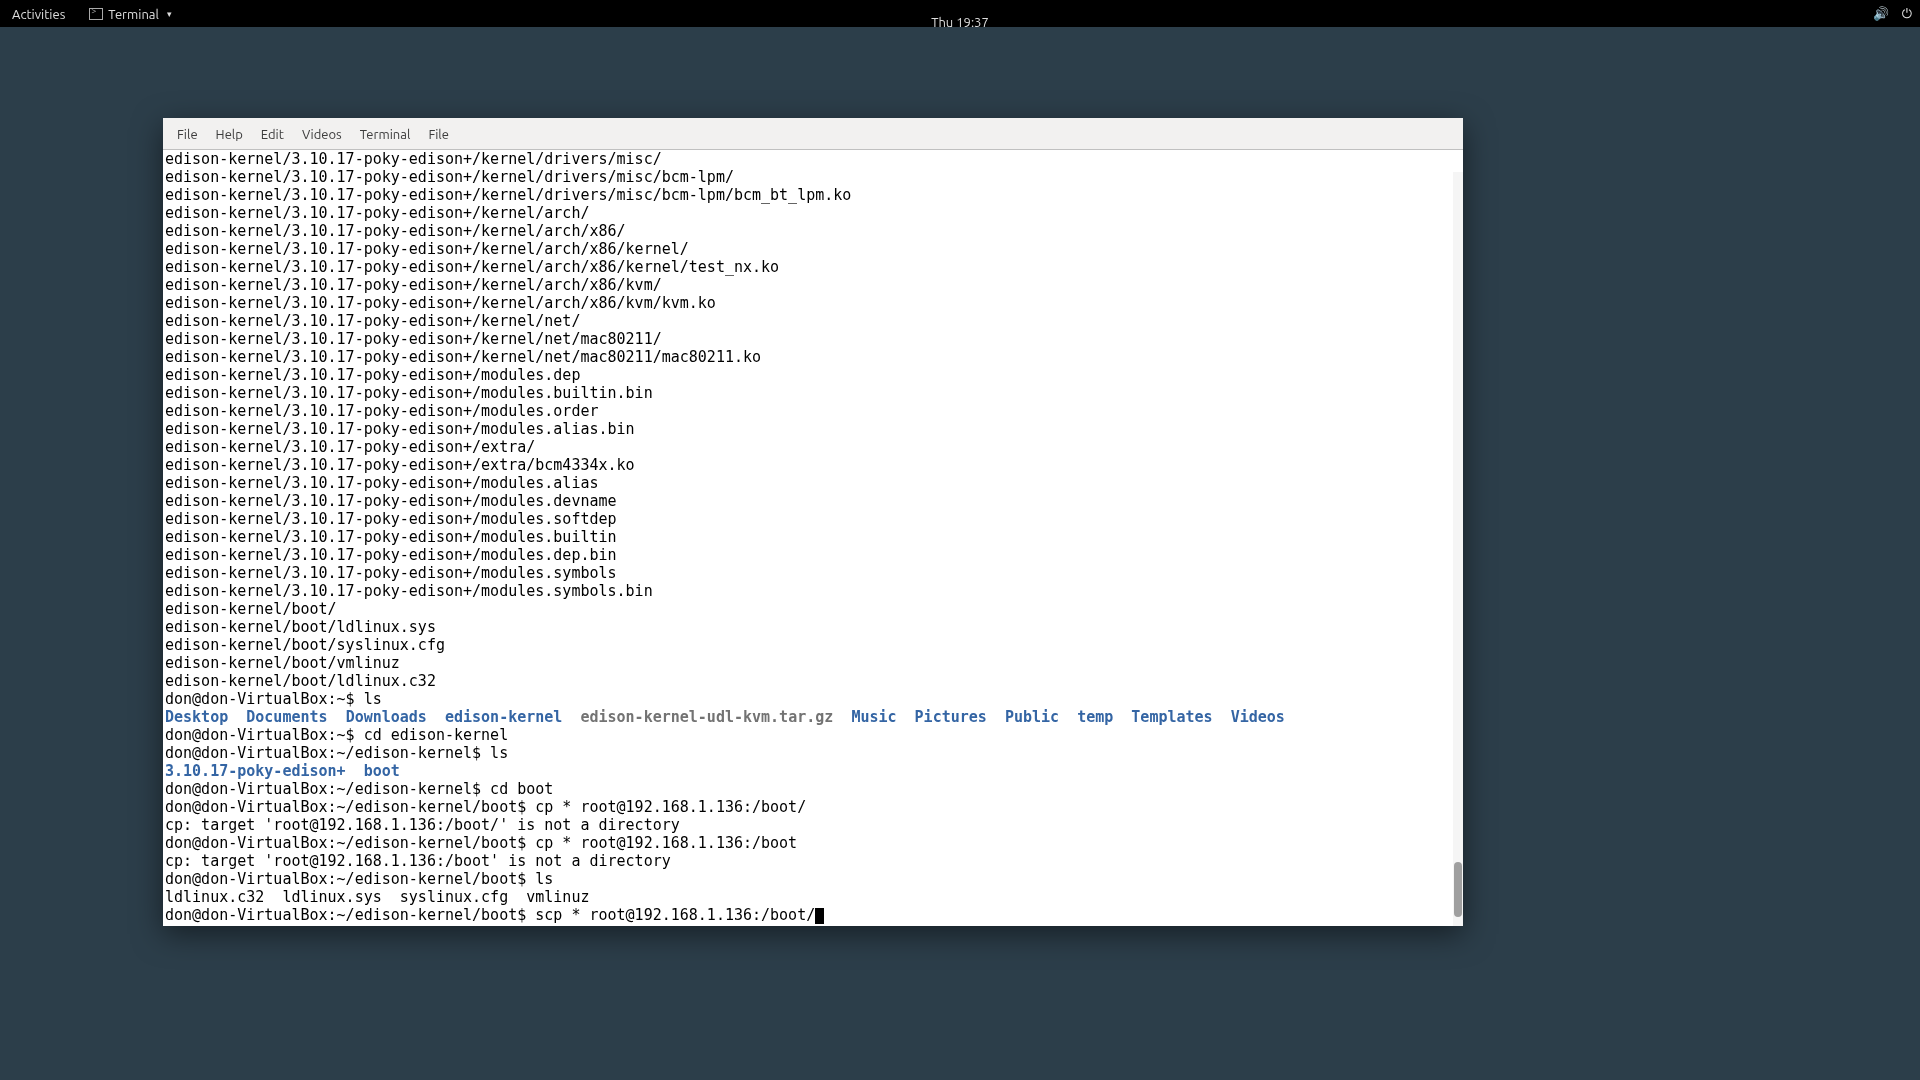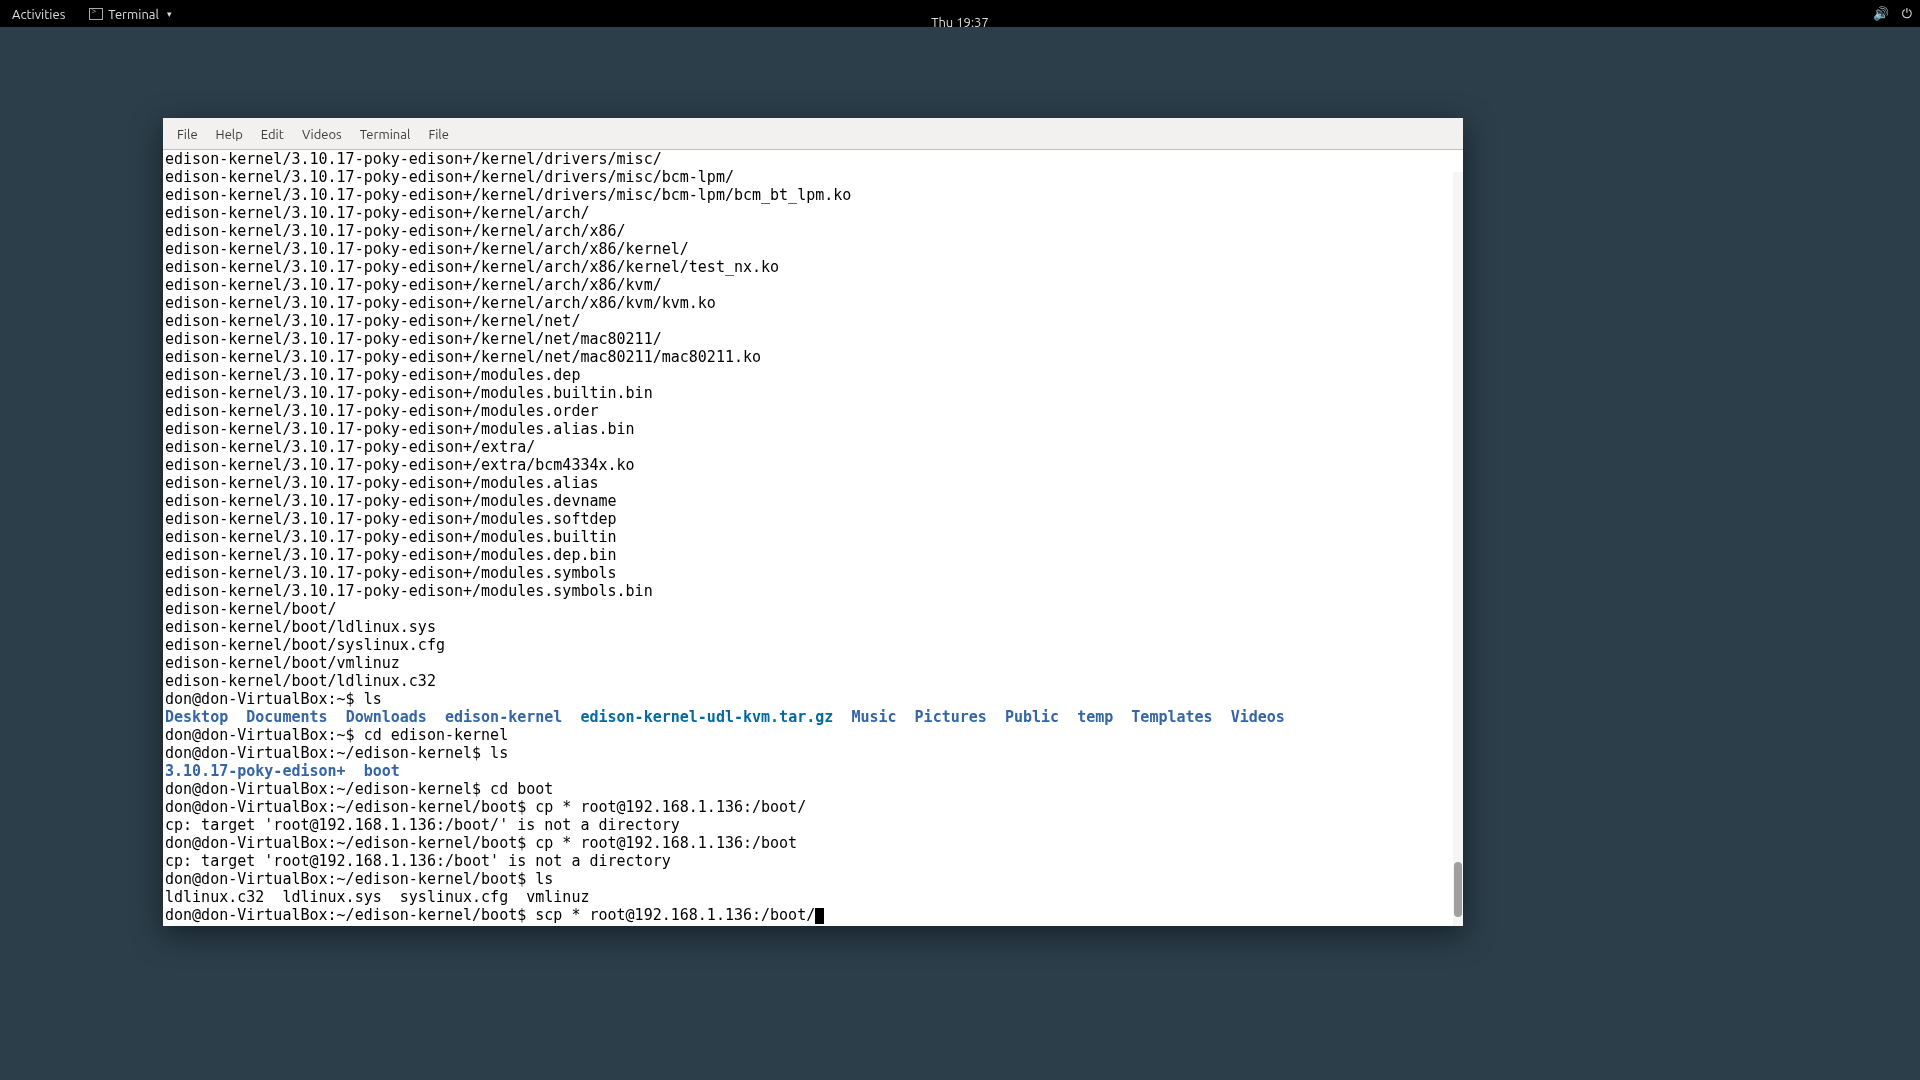--- a/index.html
+++ b/index.html
@@ -101,21 +101,21 @@
       font-family: 'DejaVu Sans Mono', 'Liberation Mono', monospace;
       font-size: 15px;
       line-height: 18px;
       padding: 0 2px 2px 2px;
       color: #000;
       white-space: pre;
       position: relative;
     }
     .terminal-line { min-height: 18px; }
     .c-blue { color: #3465a4; font-weight: bold; }
-    .c-red { color: #0369a1; font-weight: bold; }
+    .c-red { color: #737373; font-weight: bold; }
     .c-green { color: #000000; font-weight: normal; }
     .cursor-block {
       display: inline-block;
       width: 9px;
       height: 16px;
       background: #000;
       vertical-align: text-bottom;
     }
     .scrollbar-track {
       position: absolute;

